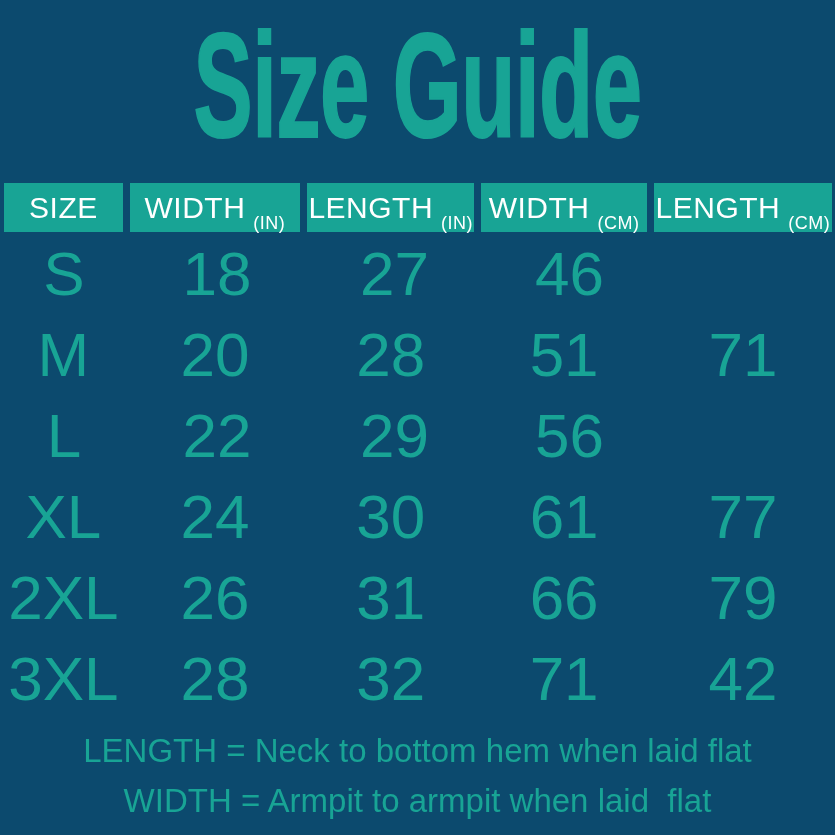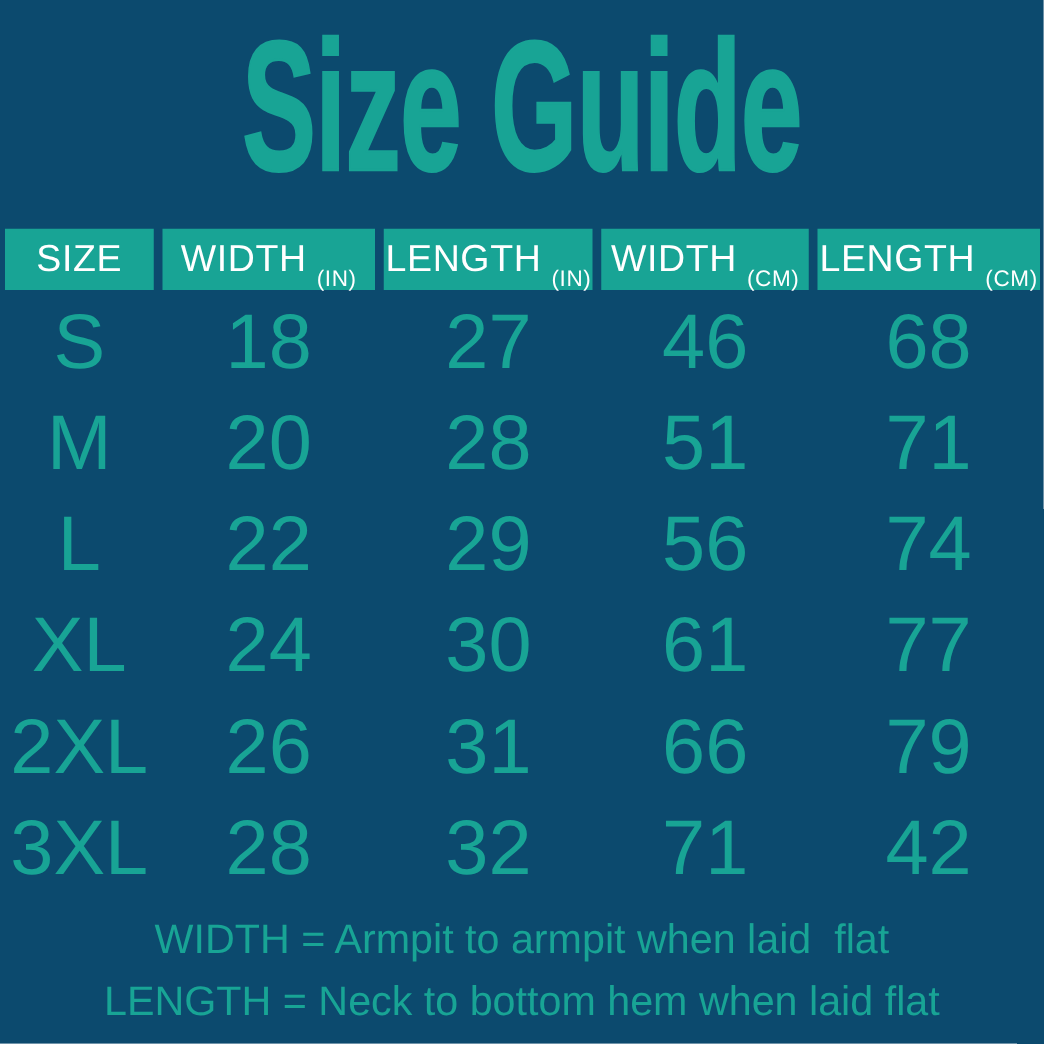--- a/index.html
+++ b/index.html
@@ -130,37 +130,35 @@
     </div>
   </div>
 
   <div class="tbody">
 
     <div class="trow">
       <div class="cell c1">S</div>
       <div class="cell c2">18</div>
       <div class="cell c3">27</div>
       <div class="cell c4">46</div>
-      <div class="cell c5">68</div>
     </div>
 
     <div class="trow">
       <div class="cell c1">M</div>
       <div class="cell c2">20</div>
       <div class="cell c3">28</div>
       <div class="cell c4">51</div>
       <div class="cell c5">71</div>
     </div>
 
     <div class="trow">
       <div class="cell c1">L</div>
       <div class="cell c2">22</div>
       <div class="cell c3">29</div>
       <div class="cell c4">56</div>
-      <div class="cell c5">74</div>
     </div>
 
     <div class="trow">
       <div class="cell c1">XL</div>
       <div class="cell c2">24</div>
       <div class="cell c3">30</div>
       <div class="cell c4">61</div>
       <div class="cell c5">77</div>
     </div>
 
@@ -176,17 +174,17 @@
       <div class="cell c1">3XL</div>
       <div class="cell c2">28</div>
       <div class="cell c3">32</div>
       <div class="cell c4">71</div>
       <div class="cell c5">42</div>
     </div>
 
   </div>
 
   <div class="notes">
+    <div class="note-line">LENGTH = Neck to bottom hem when laid flat</div>
     <div class="note-line">WIDTH = Armpit to armpit when laid  flat</div>
-    <div class="note-line">LENGTH = Neck to bottom hem when laid flat</div>
   </div>
 
 </div>
 
 </body></html>

